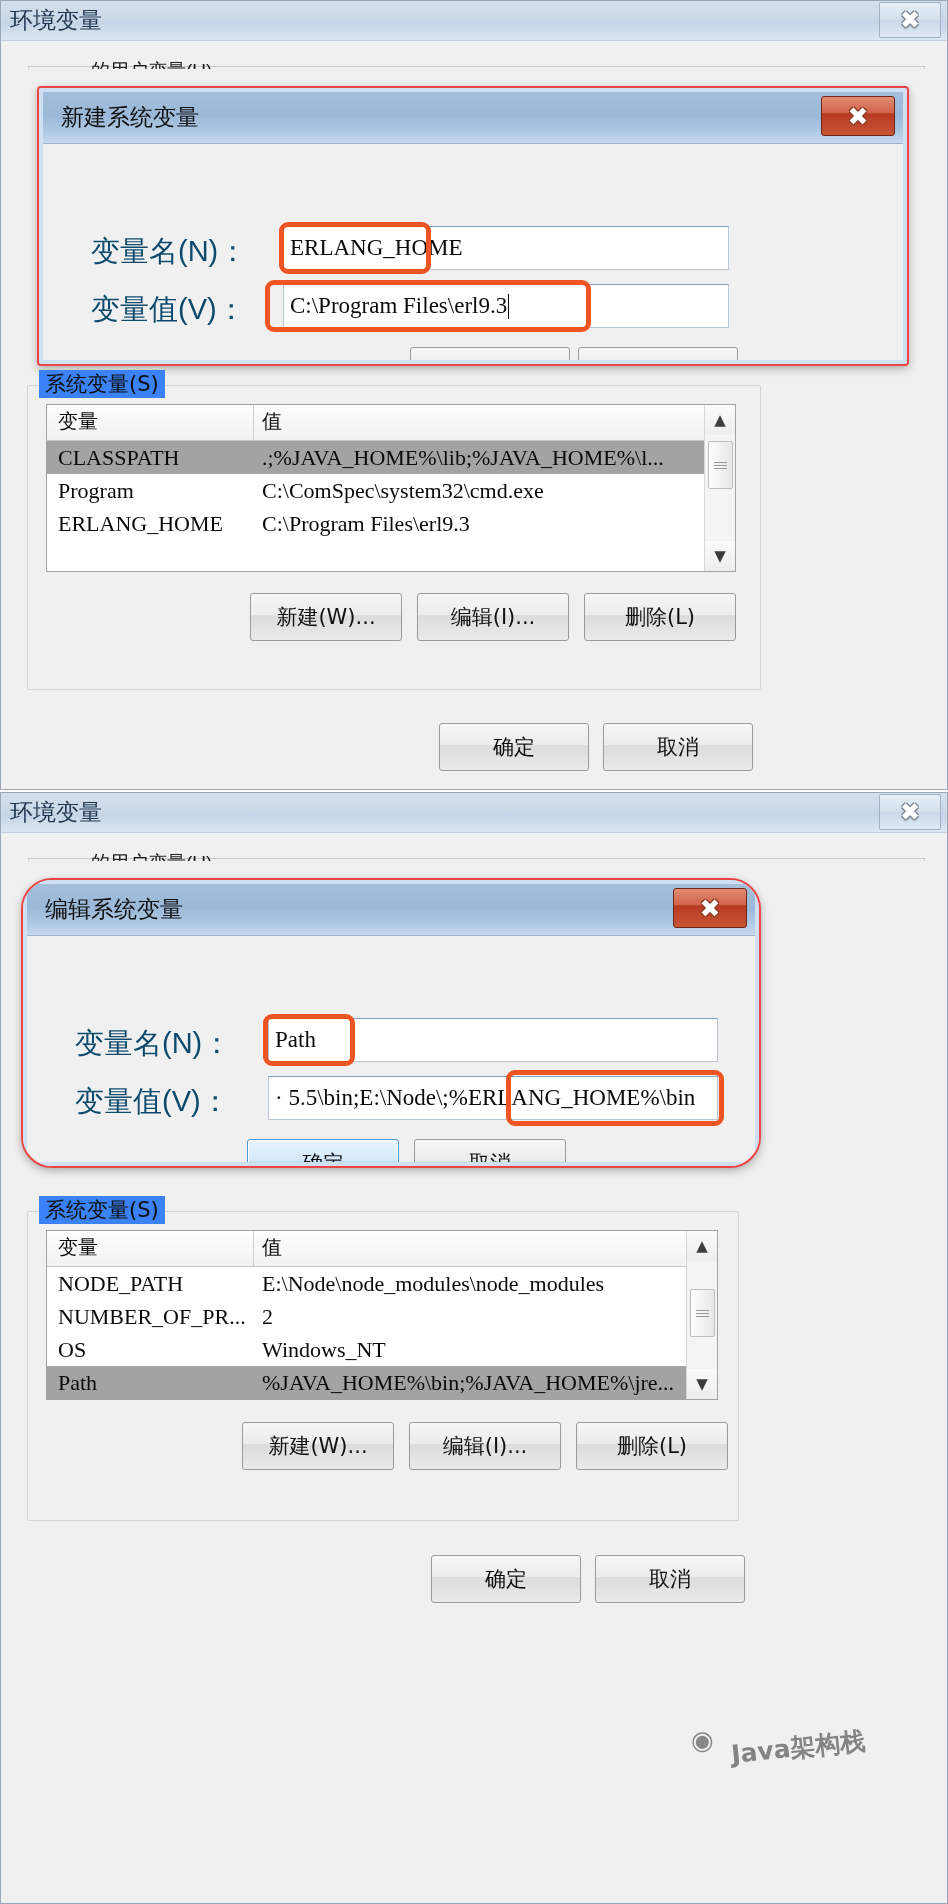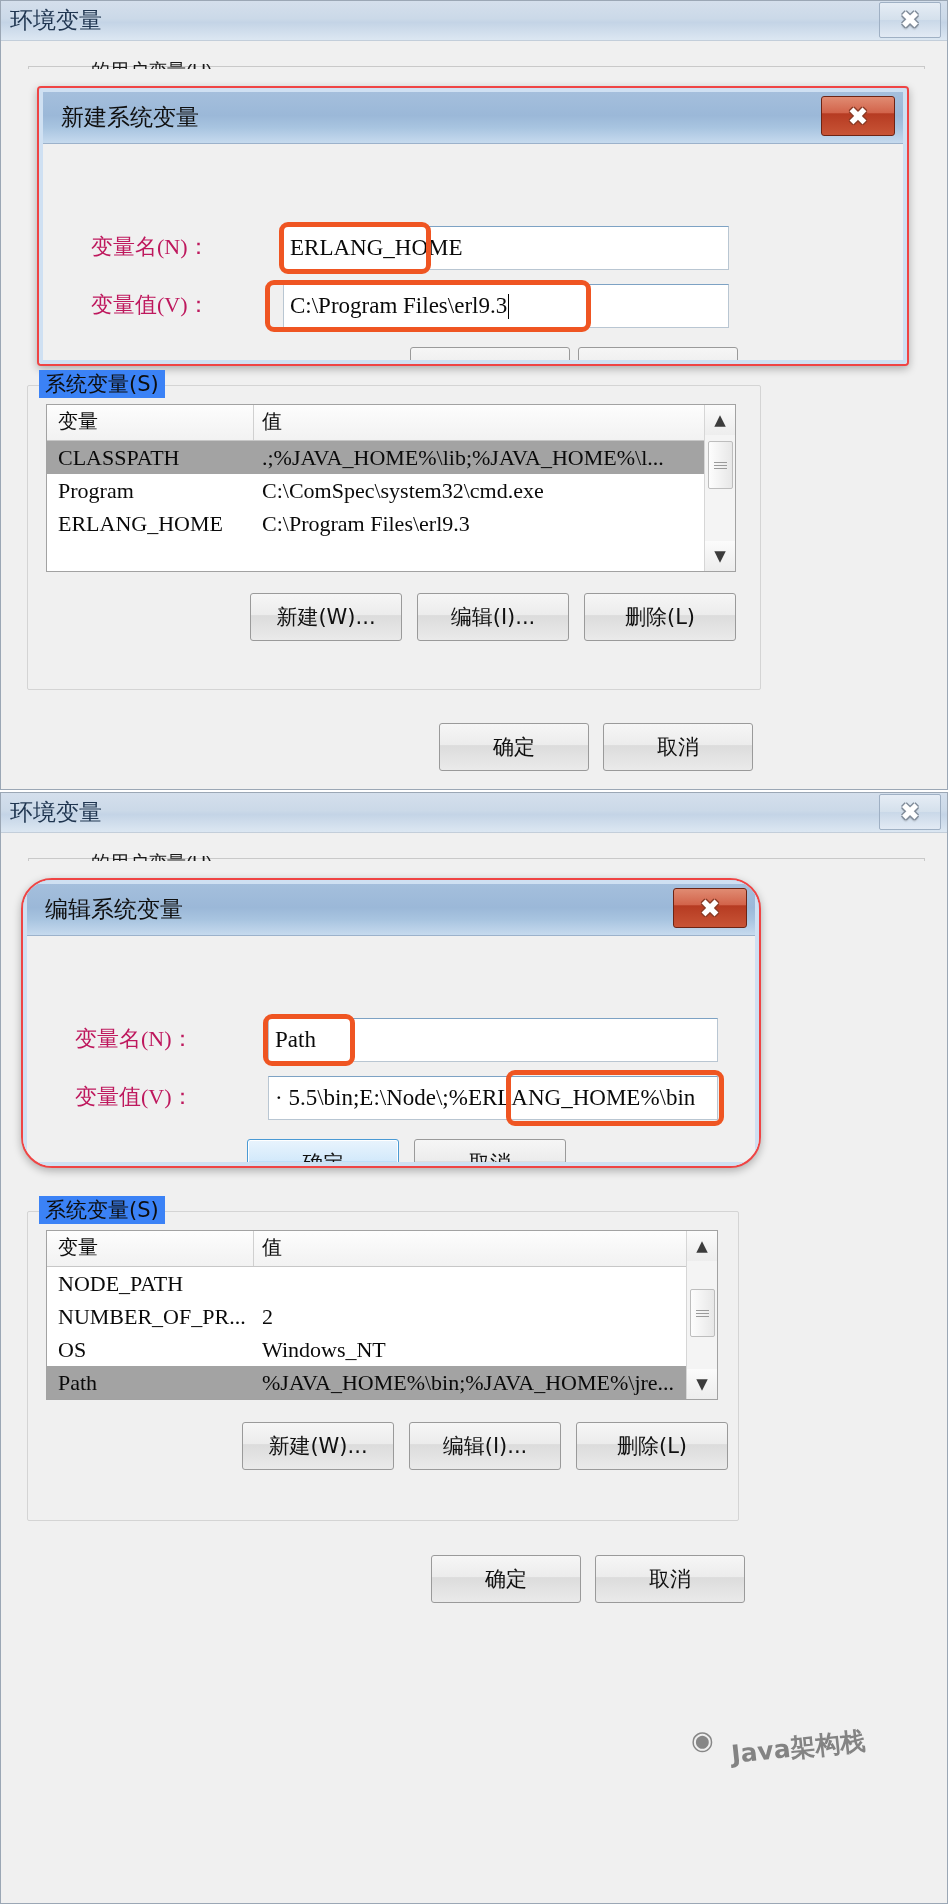--- a/index.html
+++ b/index.html
@@ -90,22 +90,22 @@
     font-family: "DejaVu Sans", sans-serif; font-weight: bold; font-size: 25px;
     color: #ffffff; line-height: 1;
     text-shadow: -1px -1px 0 #8a3a25, 1px -1px 0 #8a3a25, -1px 1px 0 #8a3a25, 1px 1px 0 #8a3a25;
   }
 
   .modal-body { position: relative; }
 
   .field-row { position: absolute; left: 0; right: 0; height: 46px; }
   .field-label {
     position: absolute; left: 52px; top: 6px;
-    font-size: 22px; color: #be185d;
-    font-family: Liberation Serif, serif; white-space: nowrap;
+    font-size: 29px; color: #0c4a6e;
+    font-family: Liberation Sans, sans-serif; white-space: nowrap;
   }
   .field-input {
     position: absolute; height: 44px;
     background: #ffffff;
     border: 1px solid #b9c6d2; border-top-color: #7da2c4;
     display: flex; align-items: center;
     padding: 0 6px;
     font-family: "Liberation Serif", serif;
     font-size: 23px; color: #0a0a0a;
     overflow: hidden; white-space: nowrap;
@@ -363,20 +363,21 @@
       <div class="groupbox" style="left:26px; top:378px; width:712px; height:310px;">
         <div class="groupbox-title">系统变量(S)</div>
 
         <div class="listbox" style="left:18px; top:18px; width:672px; height:170px;">
           <div class="list-header">
             <div class="c1">变量</div>
             <div class="c2">值</div>
           </div>
           <div class="list-row">
             <div class="c1">NODE_PATH</div>
+            <div class="c2">E:\Node\node_modules\node_modules</div>
           </div>
           <div class="list-row">
             <div class="c1">NUMBER_OF_PR...</div>
             <div class="c2">2</div>
           </div>
           <div class="list-row">
             <div class="c1">OS</div>
             <div class="c2">Windows_NT</div>
           </div>
           <div class="list-row sel">

